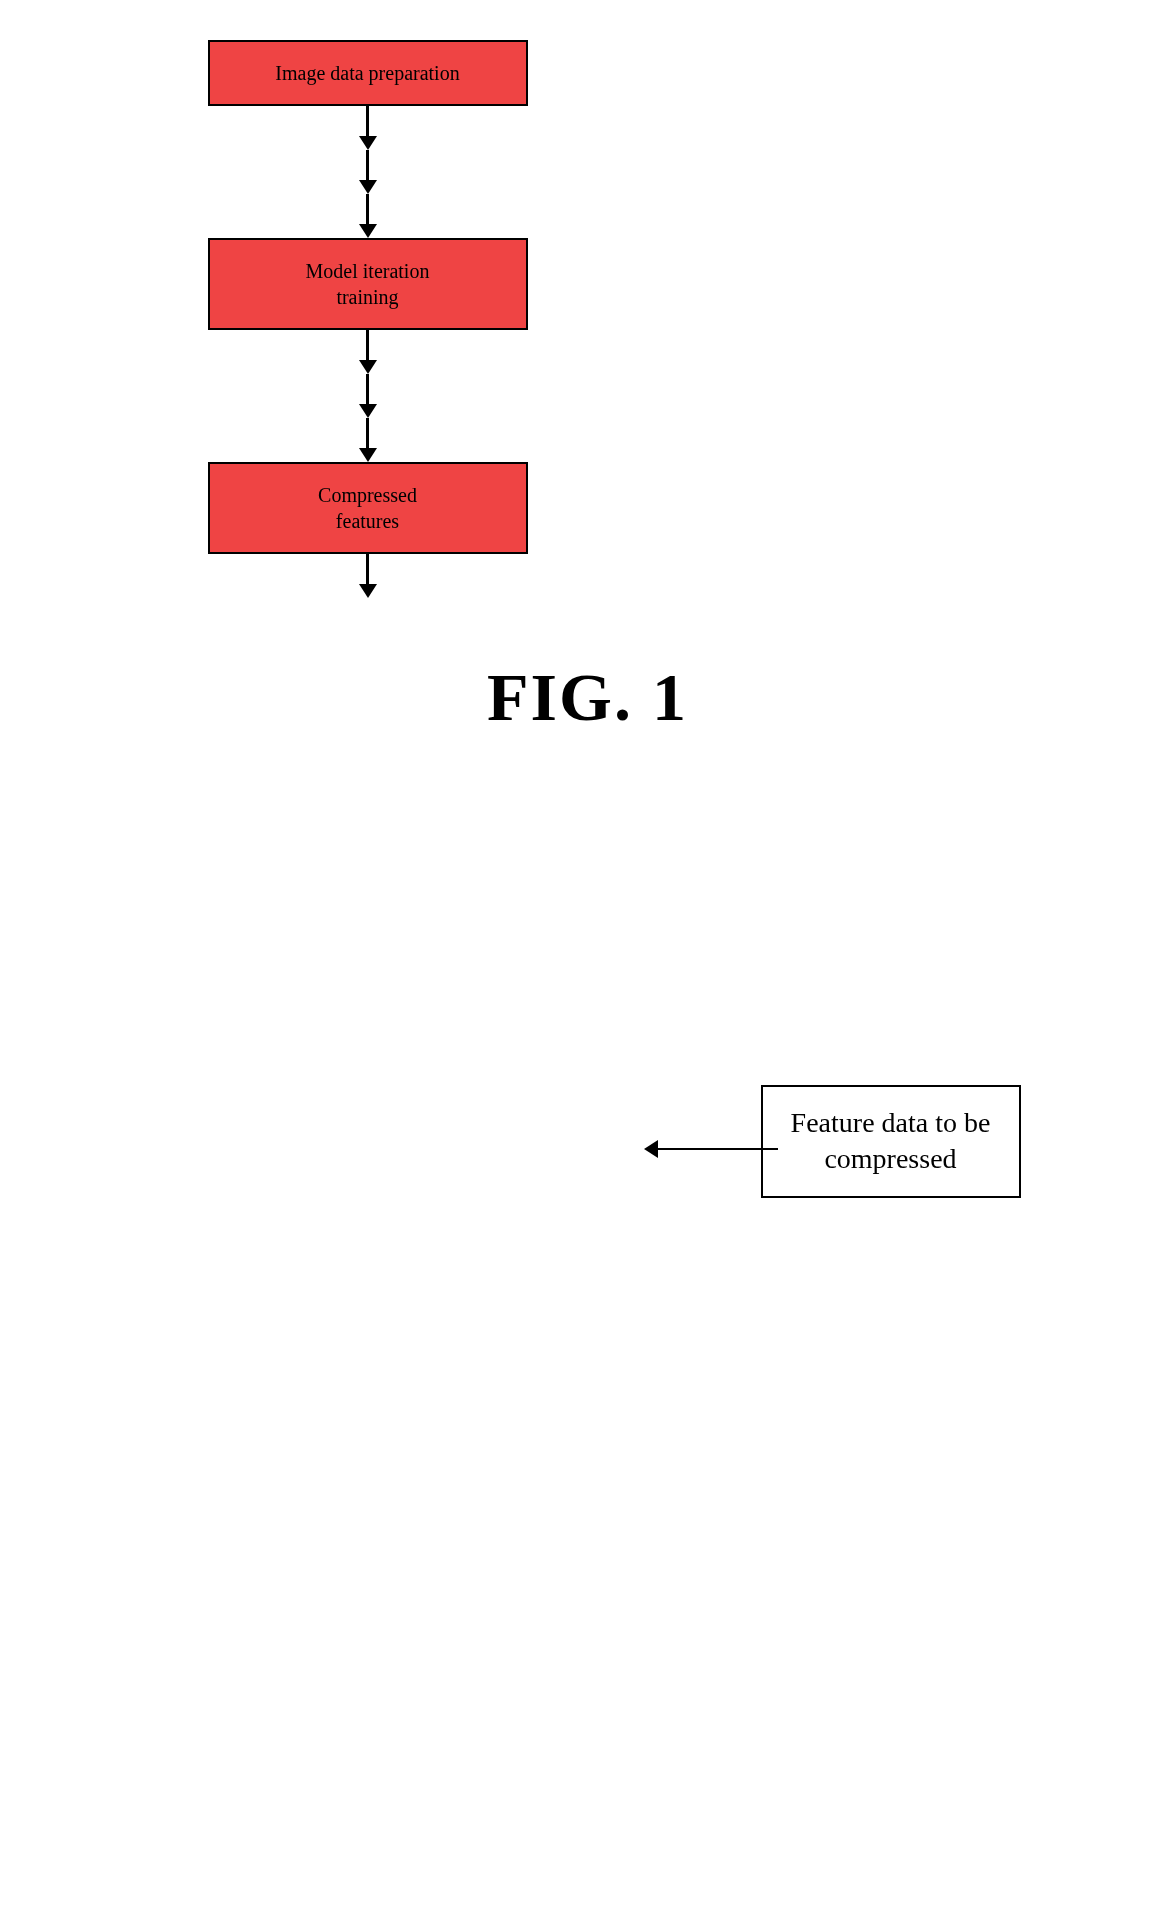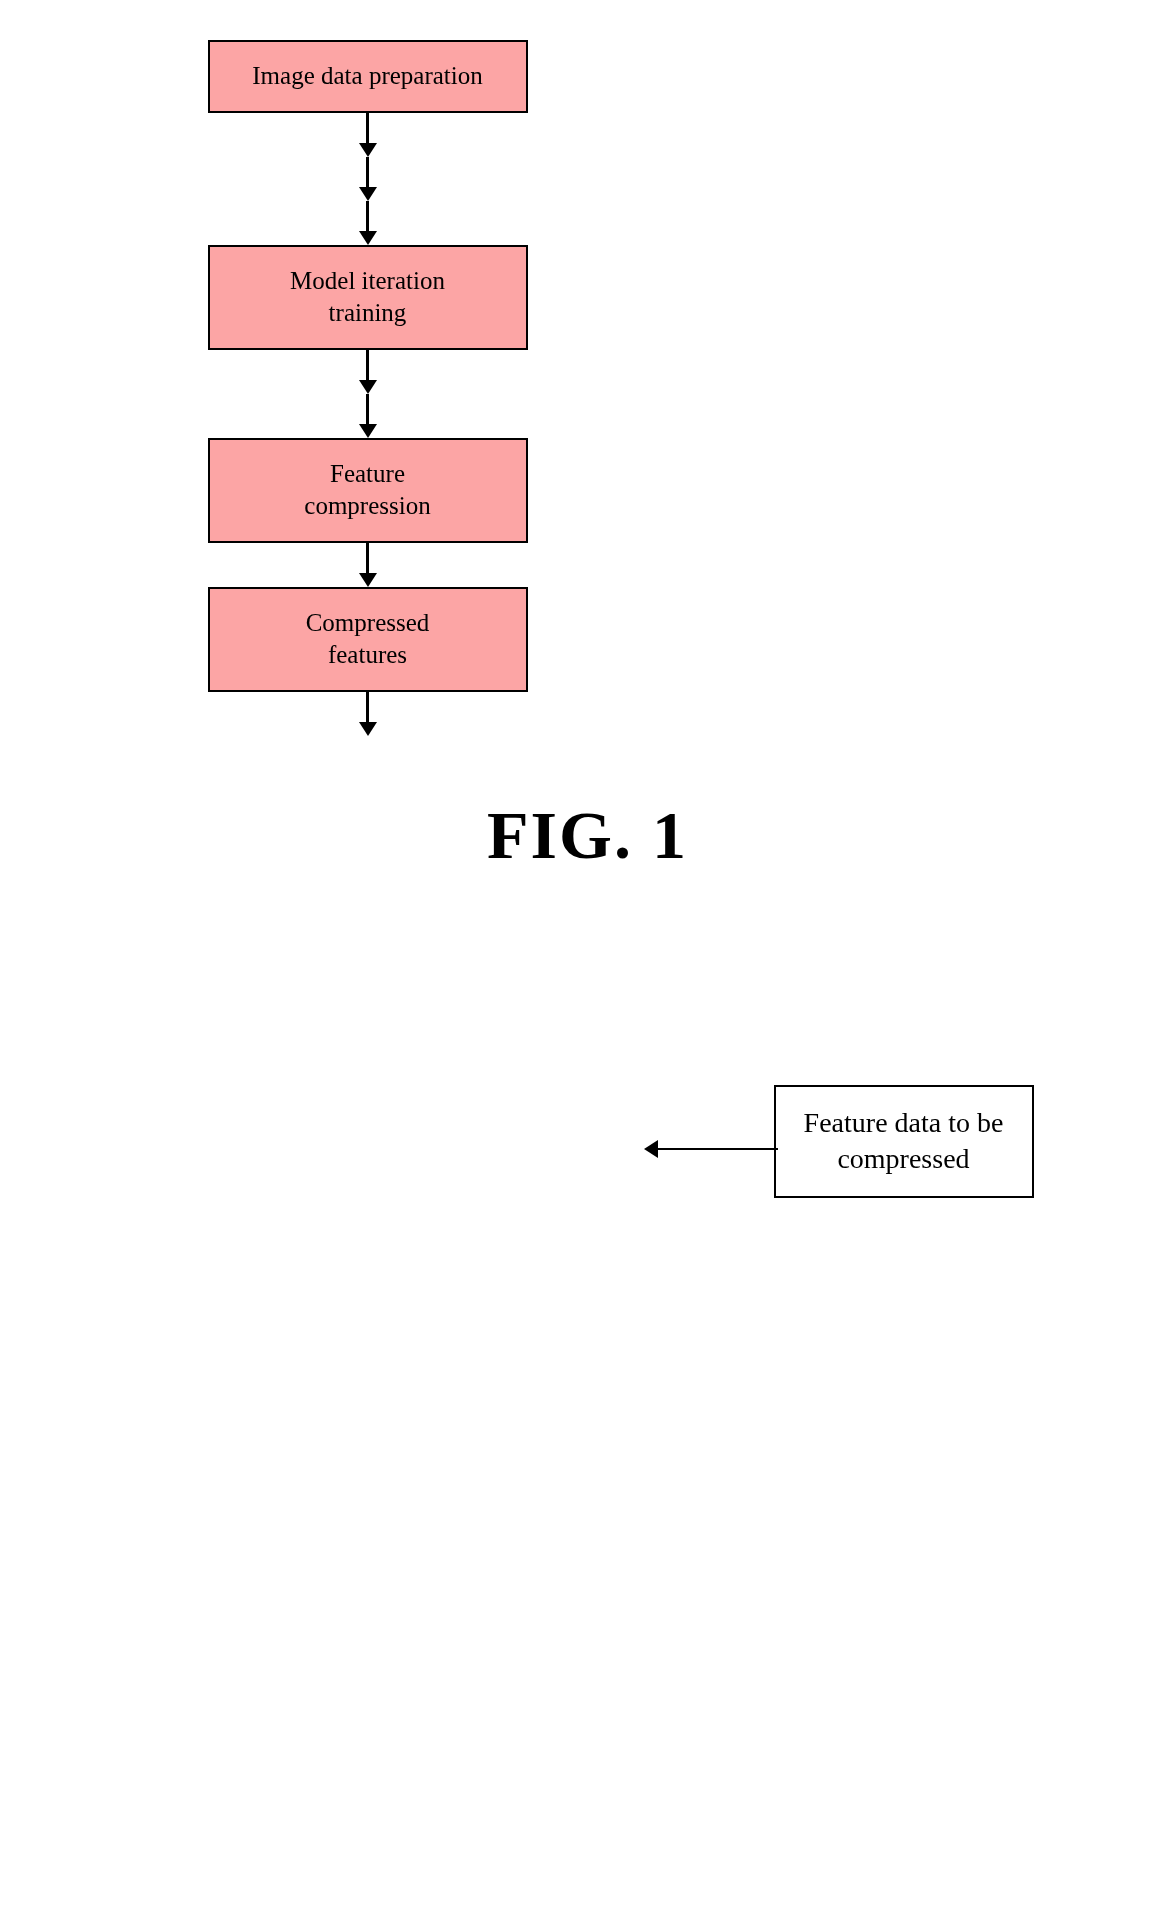--- a/index.html
+++ b/index.html
@@ -35,25 +35,25 @@
       display: flex;
       flex-direction: column;
       align-items: center;
       width: 340px;
       margin-left: 60px;
     }
 
     .flow-box {
       border: 2.5px solid #000;
       text-align: center;
-      font-size: 25px;
+      font-size: 20px;
       line-height: 1.3;
       padding: 18px 20px;
       width: 320px;
-      background: #fca5a5;
+      background: #ef4444;
     }
 
     
     .arrow-down {
       display: flex;
       flex-direction: column;
       align-items: center;
       width: 320px;
     }
 
@@ -74,21 +74,21 @@
     
     .side-box {
       position: absolute;
       border: 2.5px solid #000;
       text-align: center;
       font-size: 28px;
       line-height: 1.3;
       padding: 18px 20px;
       width: 260px;
       background: #fff;
-      right: 4px;
+      right: 17px;
       top: 1045px;
     }
 
     
     .horizontal-arrow {
       position: absolute;
       right: 260px;
       top: 1100px;
       display: flex;
       align-items: center;
@@ -155,23 +155,20 @@
         <div class="shaft"></div>
         <div class="head"></div>
       </div>
 
 
       <div class="arrow-down">
         <div class="shaft"></div>
         <div class="head"></div>
       </div>
 
-      <div class="flow-box">
-        <span>Feature<br>compression</span>
-      </div>
 
       <div class="arrow-down">
         <div class="shaft"></div>
         <div class="head"></div>
       </div>
 
       <div class="flow-box">
         <span>Compressed<br>features</span>
       </div>
 

